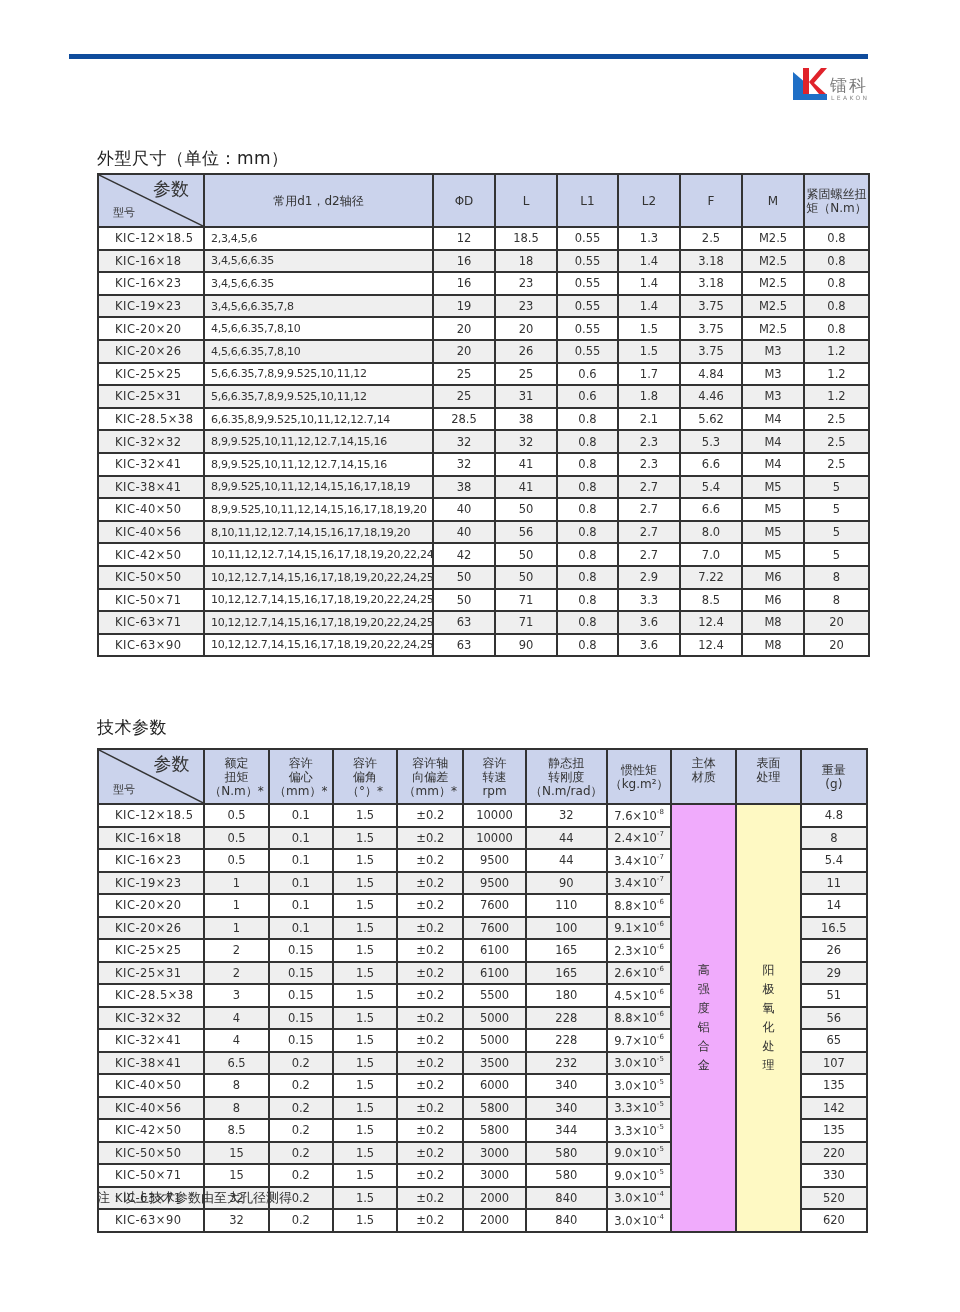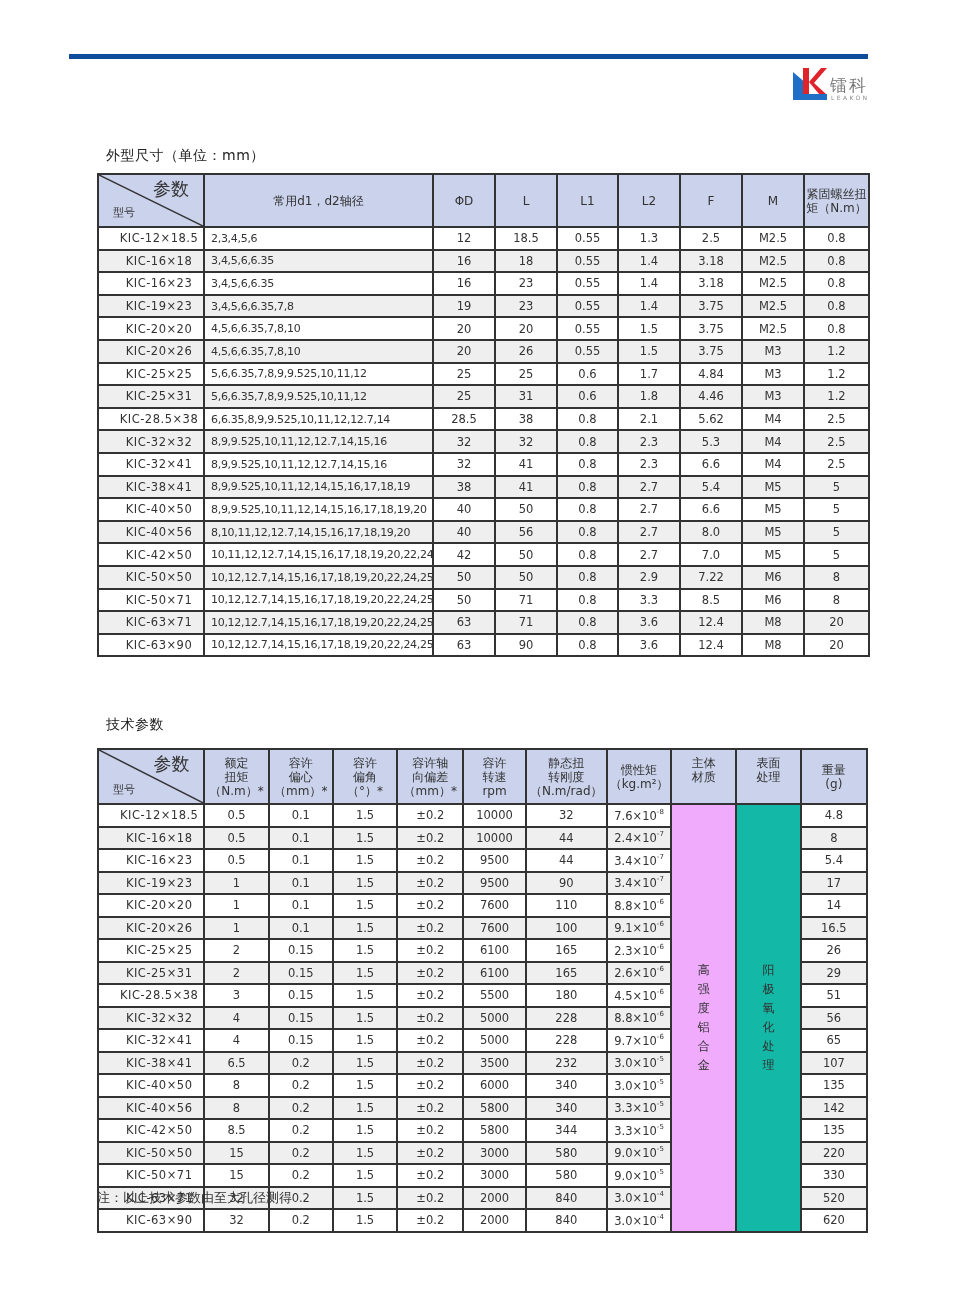--- a/index.html
+++ b/index.html
@@ -3,41 +3,41 @@
 <meta charset="utf-8">
 <style>
   html, body { margin: 0; padding: 0; background: #ffffff; }
   body { width: 960px; height: 1312px; position: relative; overflow: hidden;
          font-family: "DejaVu Sans", "Liberation Sans", sans-serif; color: #2a2a2a; }
   .topbar { position: absolute; left: 69px; top: 54px; width: 799px; height: 5px; background: #0f4c9c; }
   .logo { position: absolute; left: 793px; top: 66px; width: 90px; height: 44px; }
   .logo .lk { position: absolute; left: 0; top: 0; width: 34px; height: 40px; }
   .logo .cn { position: absolute; left: 37px; top: 2px; font-size: 17px; color: #7a7a7a; letter-spacing: 2px; margin-top: 6px; }
   .logo .en { position: absolute; left: 38px; top: 28px; font-size: 6px; color: #8a8a8a; letter-spacing: 2.4px; }
-  .section-title { position: absolute; left: 106px; font-size: 14px; color: #222; letter-spacing: 0.5px; }
+  .section-title { position: absolute; left: 97px; font-size: 17px; color: #222; letter-spacing: 0.5px; }
   .t1-title { top: 147px; }
   .t2-title { top: 716px; }
   table { position: absolute; left: 97px; border-collapse: collapse; table-layout: fixed; }
   td, th { border: 2px solid #333; padding: 0; text-align: center; font-size: 11.5px; font-weight: normal; color: #333; overflow: hidden; white-space: nowrap; }
   th { background: #cbd3ec; line-height: 14px; white-space: normal; font-size: 12px; }
   tr.even td { background: #efefef; }
-  td.model { text-align: center; padding-left: 16px; letter-spacing: 0.5px; }
+  td.model { text-align: left; padding-left: 16px; letter-spacing: 0.5px; }
   td.shaft { text-align: left; padding-left: 6px; font-size: 11px; letter-spacing: -0.3px; }
   #t1 { top: 173px; width: 771px; }
   #t1 tr.head { height: 53px; }
   #t1 tr.row { height: 22.6px; }
   #t2 { top: 748px; width: 771px; }
   #t2 tr.head { height: 55px; }
   #t2 tr.row { height: 22.5px; }
   .corner { position: relative; }
   .corner svg { position: absolute; left: 0; top: 0; width: 100%; height: 100%; }
   .corner .p { position: absolute; right: 14px; top: 7px; font-size: 18px; }
   .corner .m { position: absolute; left: 14px; bottom: 6px; font-size: 11px; }
   td.merged { background: #f0abfc; vertical-align: middle; white-space: normal; line-height: 19px; font-size: 12px; }
-  td.merged.gray { background: #14b8a6; }
+  td.merged.gray { background: #fef9c3; }
   .vtext { display: inline-block; width: 14px; word-break: break-all; }
   sup { font-size: 7px; vertical-align: 6px; }
   .note { position: absolute; left: 97px; top: 1189px; font-size: 13px; color: #333; }
 </style>
 </head>
 <body>
 
 <div class="topbar"></div>
 
 <div class="logo">
@@ -372,21 +372,21 @@
       </tr>
       <tr class="row even">
         <td class="model">KIC-19×23</td>
         <td>1</td>
         <td>0.1</td>
         <td>1.5</td>
         <td>±0.2</td>
         <td>9500</td>
         <td>90</td>
         <td><span>3.4×10</span><sup>-7</sup></td>
-        <td>17</td>
+        <td>11</td>
       </tr>
       <tr class="row">
         <td class="model">KIC-20×20</td>
         <td>1</td>
         <td>0.1</td>
         <td>1.5</td>
         <td>±0.2</td>
         <td>7600</td>
         <td>110</td>
         <td><span>8.8×10</span><sup>-6</sup></td>

